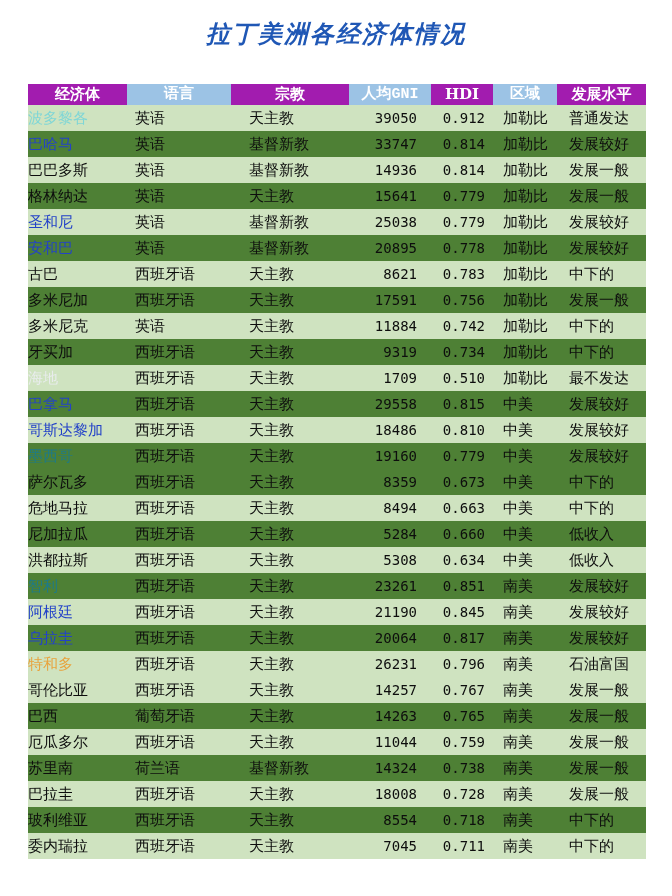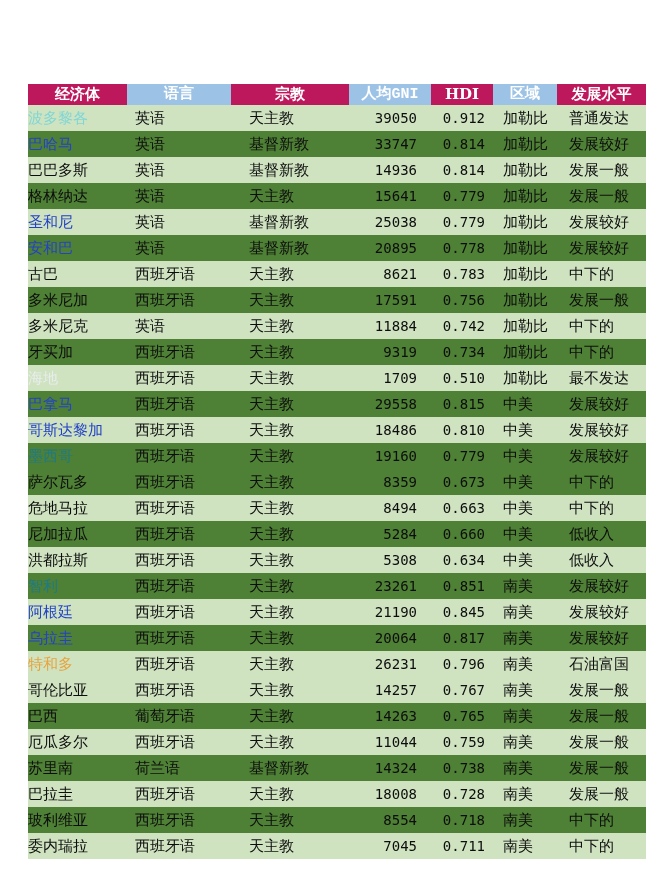--- a/index.html
+++ b/index.html
@@ -46,21 +46,21 @@
     height:21px;
     color:#ffffff;
     font-family:"DejaVu Serif","Liberation Serif",serif;
     font-weight:bold;
     font-size:15px;
     text-align:center;
     padding:0;
     line-height:21px;
     white-space:nowrap;
   }
-  th.hdr-dark{background:#be185d;}
+  th.hdr-dark{background:#a21caf;}
   th.hdr-light{background:#9CC3E5;font-family:Liberation Mono, monospace;}
 
   tbody td{
     height:26px;
     line-height:26px;
     padding:0 6px;
     white-space:nowrap;
     overflow:hidden;
     font-size:15px;
     color:#0d0d0d;
@@ -90,20 +90,21 @@
   .nm-cyan{color:#7FD6D6;}
   .nm-teal{color:#1F7A86;}
   .nm-white{color:#E8ECEC;}
   .nm-orange{color:#E8A33D;}
 </style>
 </head>
 <body>
 
 <div id="page">
 
+  <div class="title">拉丁美洲各经济体情况</div>
 
   <div class="table-wrap">
     <table>
       <colgroup>
         <col class="c0">
           <col class="c1">
           <col class="c2">
           <col class="c3">
         <col class="c4">
           <col class="c5">

